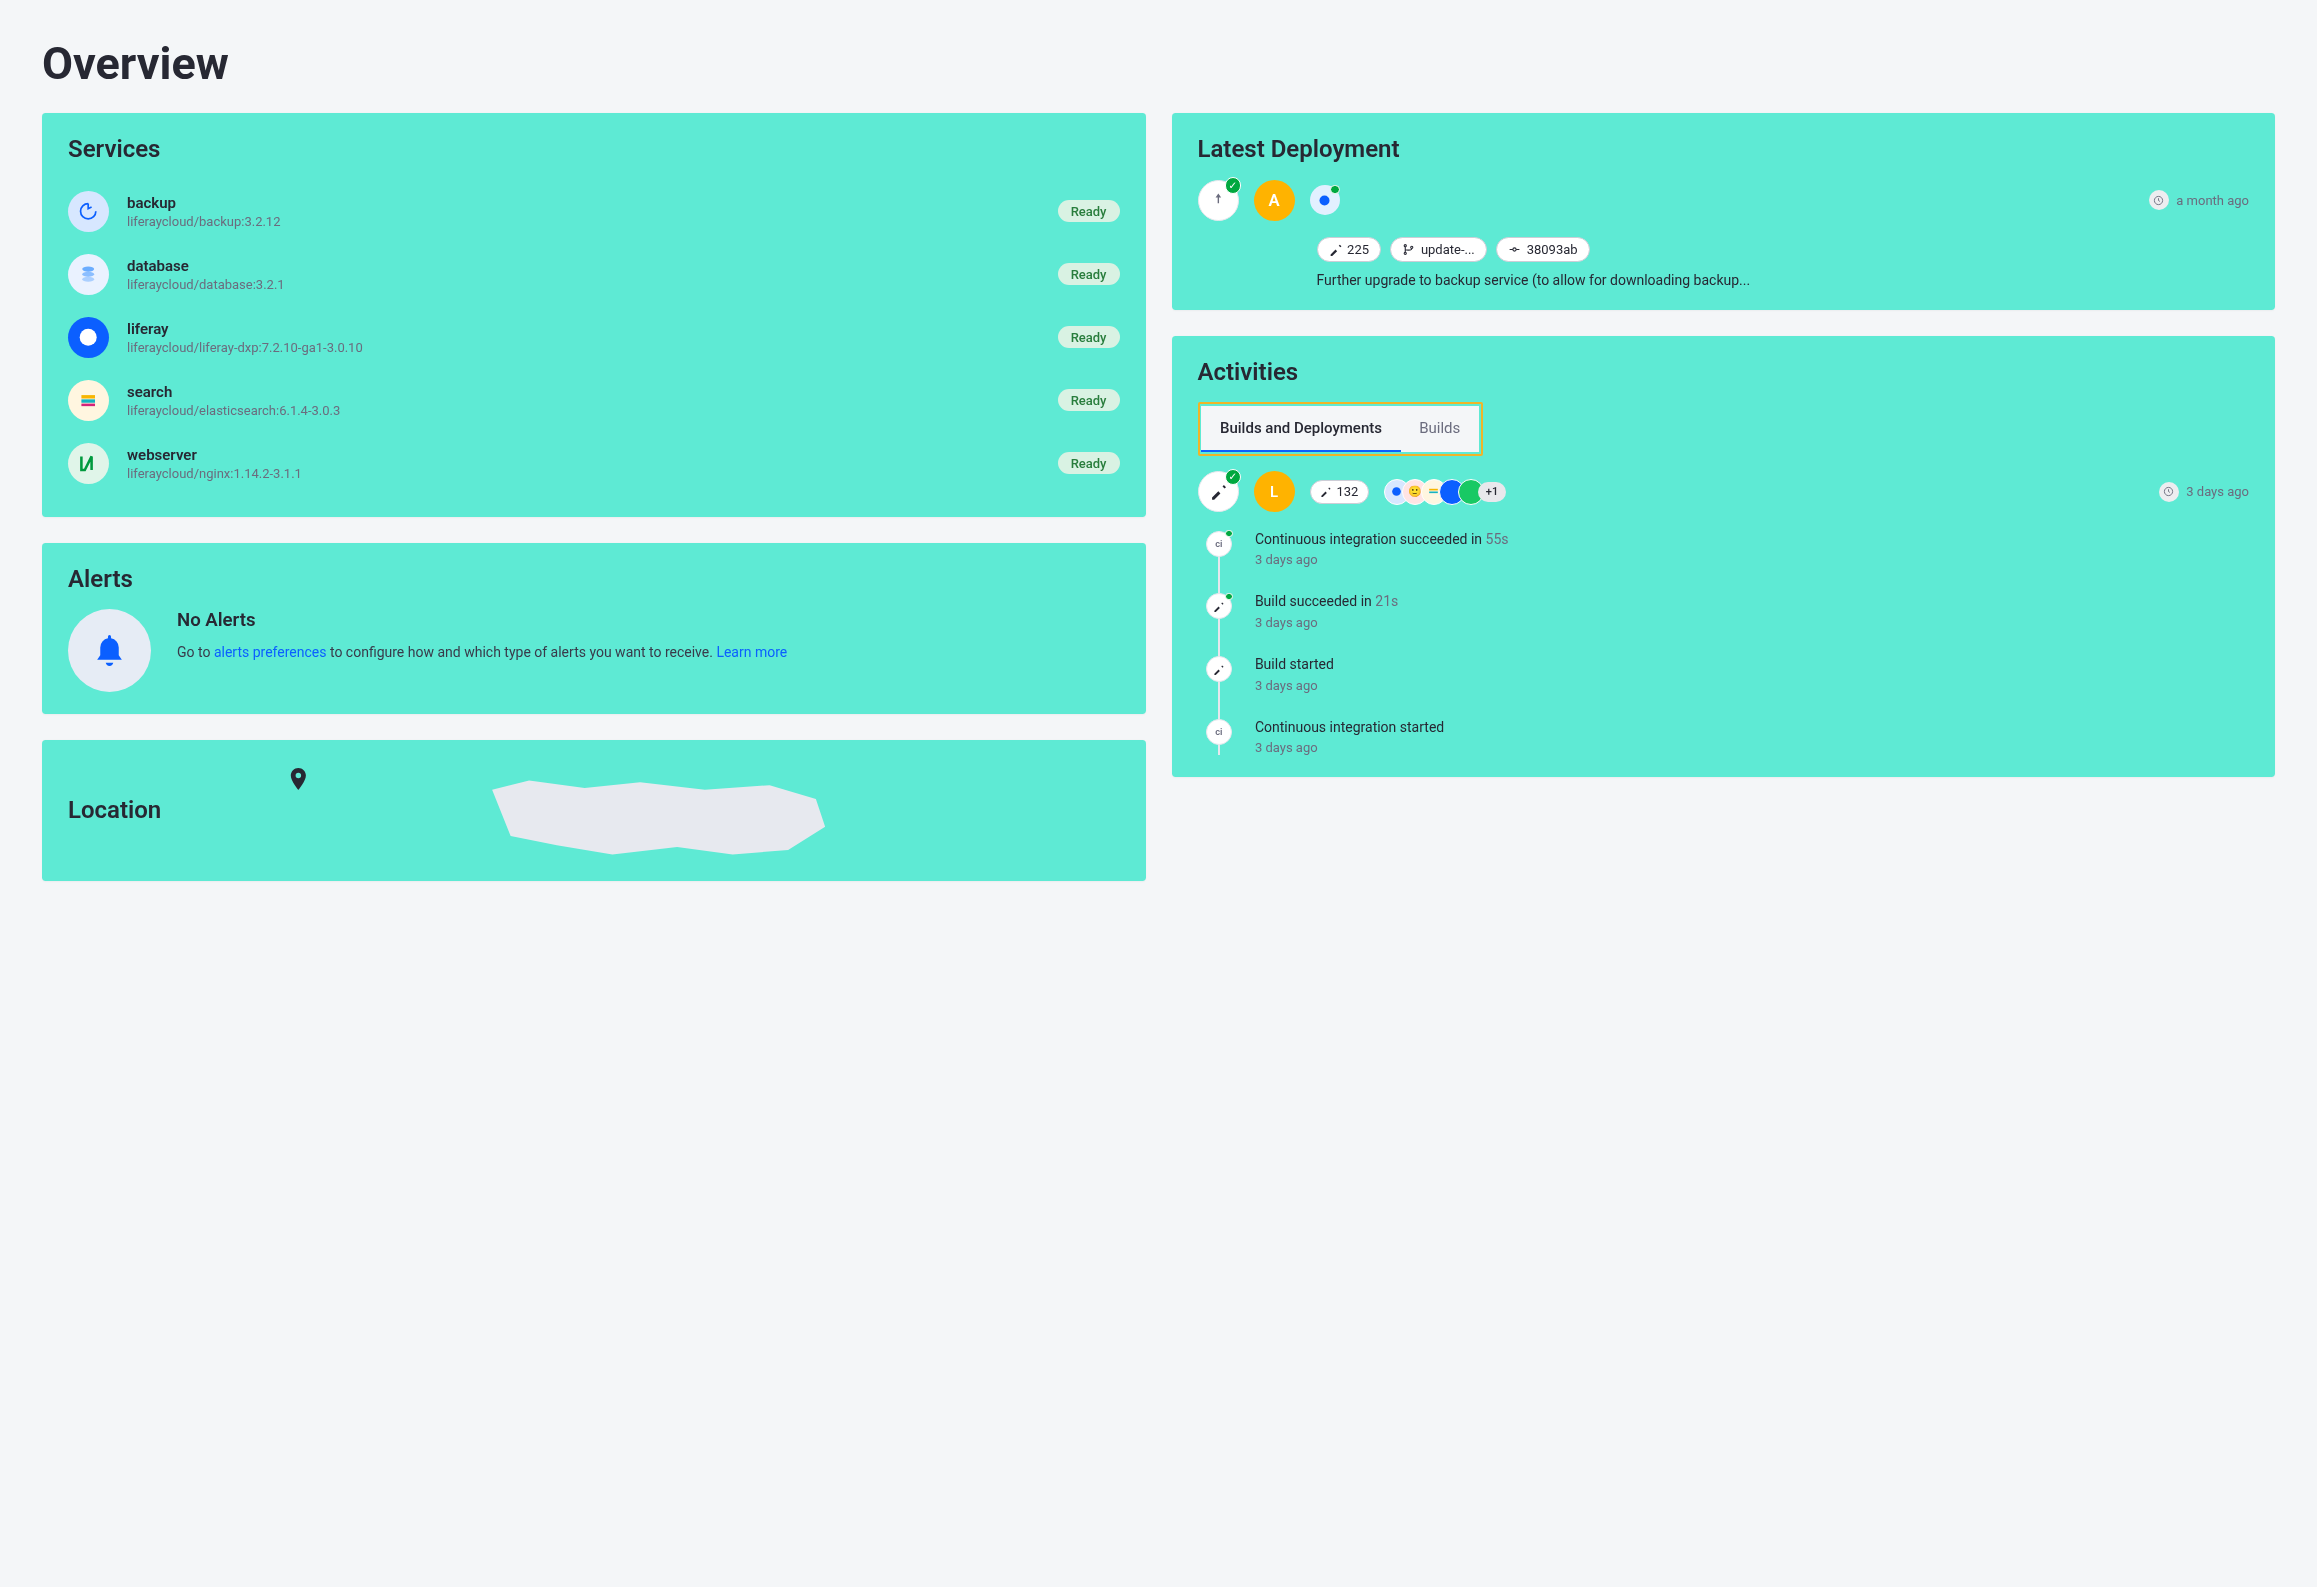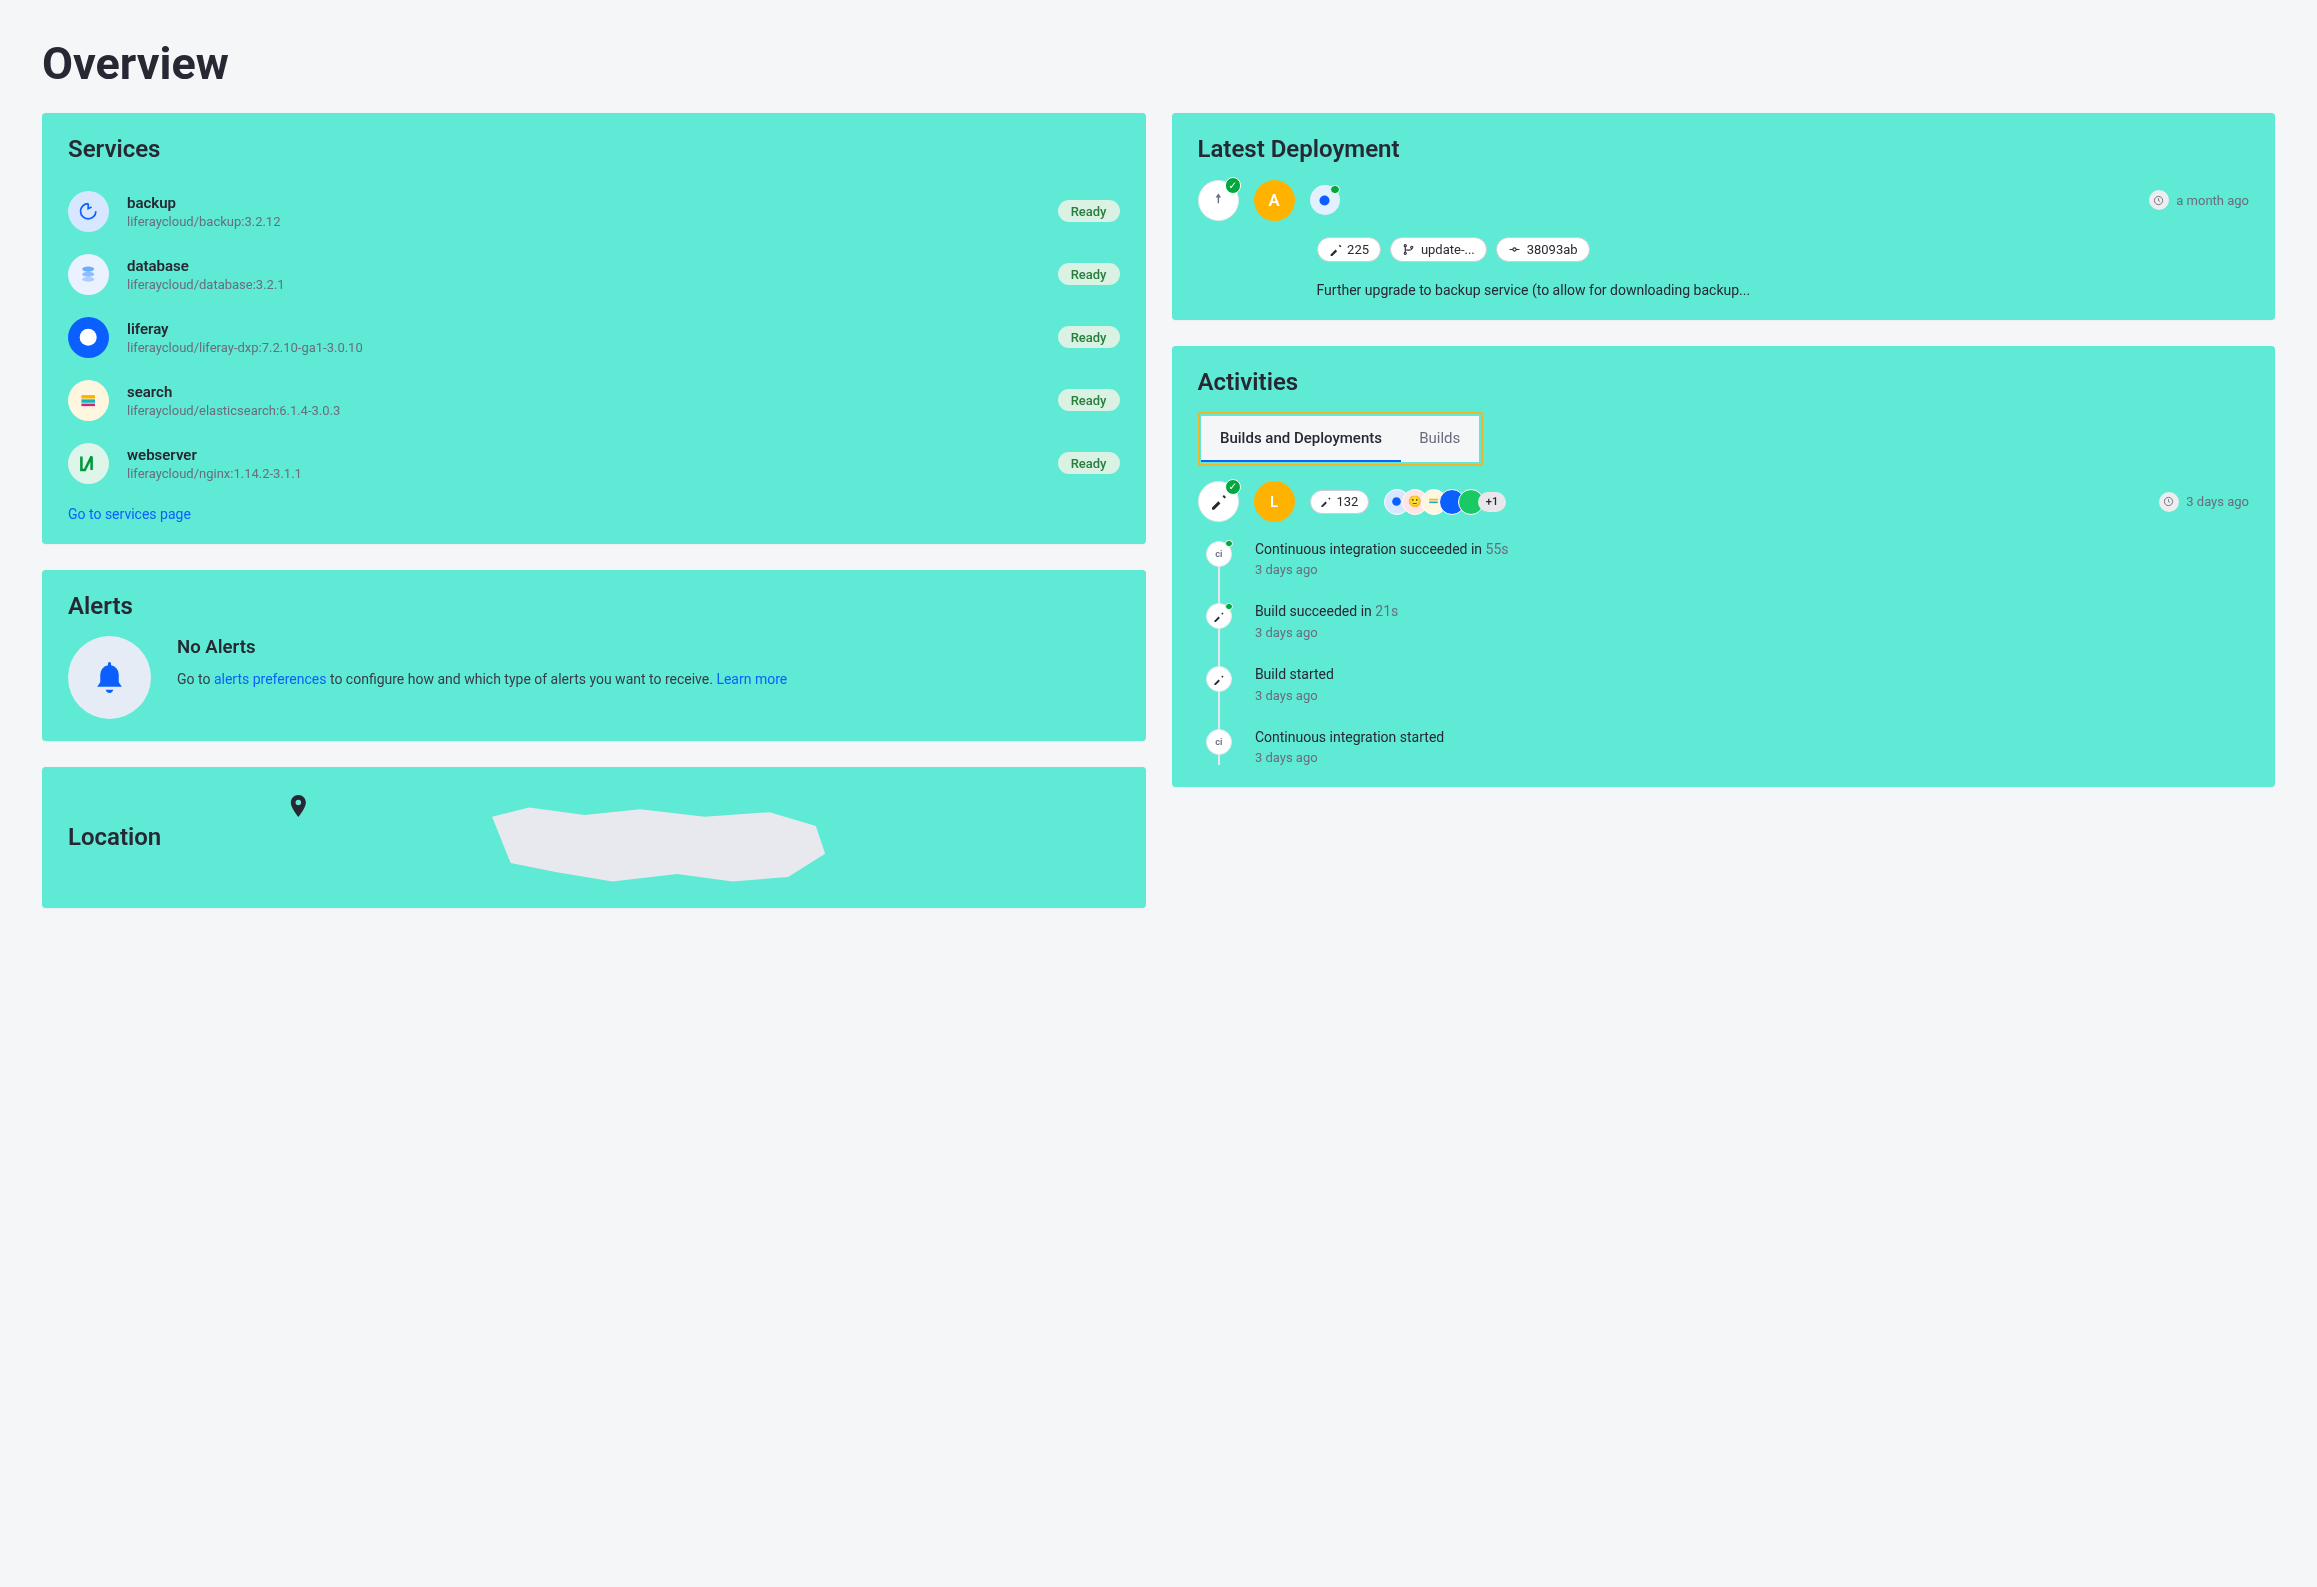--- a/index.html
+++ b/index.html
@@ -112,21 +112,21 @@
   .clock-icon {
     width:20.4px; height:20.4px; border-radius:50%; background:#ededf0;
     display:flex; align-items:center; justify-content:center; font-size:11px; color:#6b6c7e;
   }
   .chips { display:flex; gap:9.3px; margin-top:16.7px; margin-left:119px; }
   .chip {
     border:0.9px solid #cdcdd6; border-radius:15px;
     padding:3.7px 11px; font-size:13px; color:#272833;
     display:flex; align-items:center; gap:5.6px; background:#fff;
   }
-  .deploy-msg { margin-top:20px; margin-left:119px; font-size:14px; color:#272833; }
+  .deploy-msg { margin-top:10px; margin-left:119px; font-size:14px; color:#272833; }
 
   .tabs-wrap {
     border:2.8px solid #f0b429; border-radius:1.9px;
     padding:1.9px; margin-bottom:15px; display:inline-block;text-align:right;
   }
   .tabs {
     background:#f4f6f8; display:flex;
   }
   .tab {
     padding:13px 18.6px; font-size:15px; color:#6b6c7e; cursor:pointer;
@@ -241,21 +241,20 @@
                 <path d="M4 4v16h4l8-16v16"></path>
               </svg>
           </div>
           <div class="service-info">
             <div class="service-name">webserver</div>
             <div class="service-image">liferaycloud/nginx:1.14.2-3.1.1</div>
           </div>
           <span class="status-badge">Ready</span>
         </li>
       </ul>
-      <a class="link services-link">Go to services page</a>
     </div>
 
     <div class="card">
       <h2>Alerts</h2>
       <div class="alerts-body">
         <div class="alert-bell">
           <svg width="37" height="37" viewBox="0 0 24 24" fill="#0b5fff">
               <path d="M12 2a1 1 0 0 1 1 1v1.07A6 6 0 0 1 18 10v5l2 3H4l2-3v-5a6 6 0 0 1 5-5.93V3a1 1 0 0 1 1-1zm0 20a2.5 2.5 0 0 1-2.45-2h4.9A2.5 2.5 0 0 1 12 22z"></path>
             </svg>
         </div>

